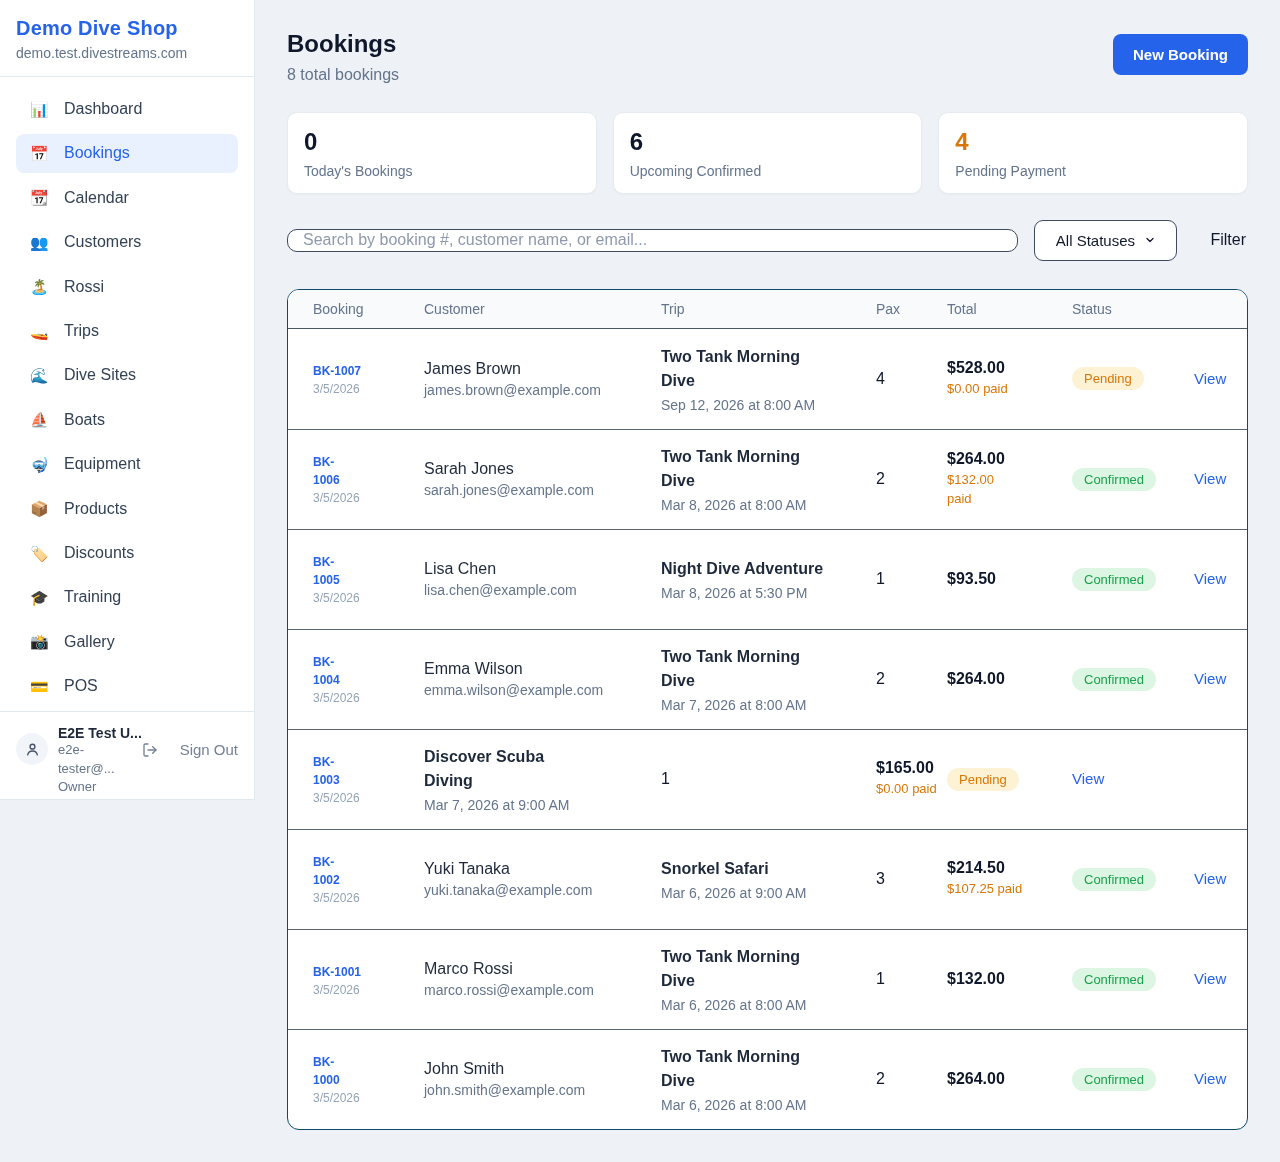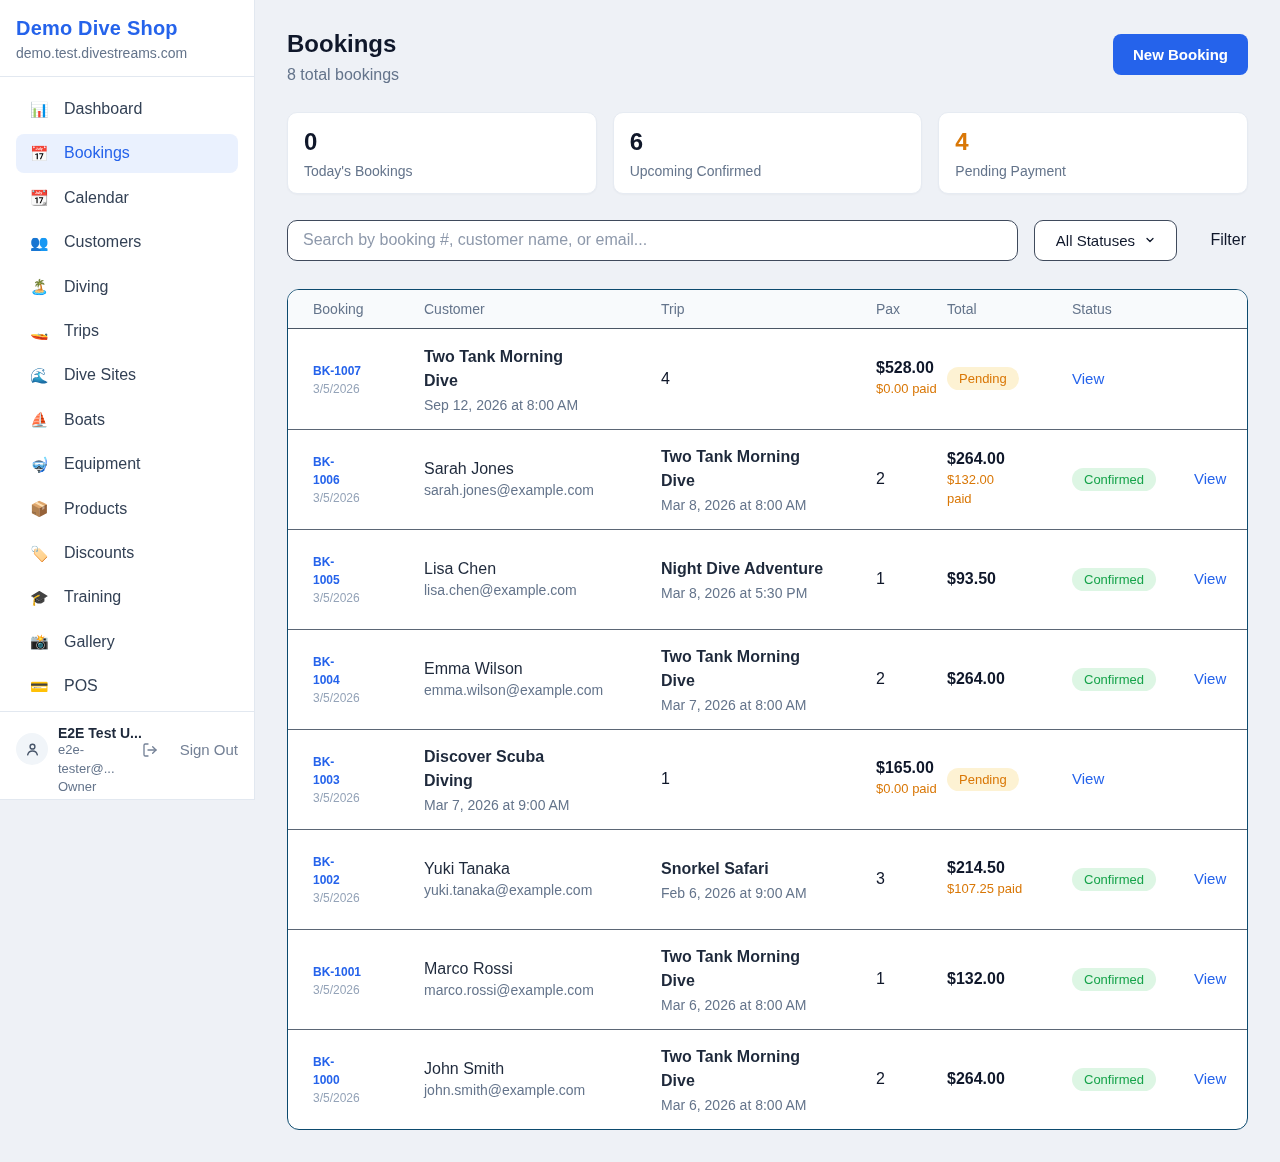--- a/index.html
+++ b/index.html
@@ -63,21 +63,21 @@
   }
   .stats { display:flex; gap:16px; margin-top:28px; }
   .stat-card {
     flex:1; background:#fff; border:1px solid #e6ebf2; border-radius:10px;
     padding:15px 16px 14px; box-shadow:0 1px 2px rgba(15,23,42,.03);
   }
   .stat-value { font-size:24px; font-weight:800; color:#0f172a; line-height:1.2; }
   .stat-label { font-size:14px; color:#64748b; margin-top:6px; }
   .filter-row { display:flex; align-items:center; gap:16px; margin-top:26px; }
   .search-input {
-    flex:1; height:41px; background:#fff;
+    flex:1; height:23px; background:#fff;
     border:1px solid #3f4a5c; border-radius:10px;
     padding:0 15px; font-size:16px; color:#0f172a; font-family:inherit;
   }
   .search-input::placeholder { color:#8e99ab; }
   .status-select {
     width:143px; height:41px; background:#fff;
     border:1px solid #3f4a5c; border-radius:9px; cursor:pointer;
     display:flex; align-items:center; justify-content:center; gap:9px;
     font-size:15px; color:#0f172a;
   }
@@ -144,21 +144,21 @@
     <span class="nav-label">Calendar</span>
   </div>
 
   <div class="nav-item">
     <span class="nav-icon">👥</span>
     <span class="nav-label">Customers</span>
   </div>
 
   <div class="nav-item">
     <span class="nav-icon">🏝️</span>
-    <span class="nav-label">Diving</span>
+    <span class="nav-label">Rossi</span>
   </div>
 
   <div class="nav-item">
     <span class="nav-icon">🚤</span>
     <span class="nav-label">Trips</span>
   </div>
 
   <div class="nav-item">
     <span class="nav-icon">🌊</span>
     <span class="nav-label">Dive Sites</span>
@@ -269,20 +269,24 @@
       <span>Status</span>
       <span></span>
     </div>
     <div id="table-body">
   <div class="t-grid t-row">
     <div>
       <a class="booking-id">BK-1007</a>
       <div class="booking-date">3/5/2026</div>
     </div>
     <div>
+      <div class="cust-name">James Brown</div>
+      <div class="cust-email">james.brown@example.com</div>
+    </div>
+    <div>
       <div class="trip-name">Two Tank Morning Dive</div>
       <div class="trip-time">Sep 12, 2026 at 8:00 AM</div>
     </div>
     <div class="pax-value">4</div>
     <div>
       <div class="total-amt">$528.00</div>
       <div class="total-paid">$0.00 paid</div>
     </div>
     <div>
       <span class="badge pending">Pending</span>
@@ -396,21 +400,21 @@
     <div>
       <a class="booking-id">BK-<br>1002</a>
       <div class="booking-date">3/5/2026</div>
     </div>
     <div>
       <div class="cust-name">Yuki Tanaka</div>
       <div class="cust-email">yuki.tanaka@example.com</div>
     </div>
     <div>
       <div class="trip-name">Snorkel Safari</div>
-      <div class="trip-time">Feb 6, 2026 at 9:00 AM</div>
+      <div class="trip-time">Mar 6, 2026 at 9:00 AM</div>
     </div>
     <div class="pax-value">3</div>
     <div>
       <div class="total-amt">$214.50</div>
       <div class="total-paid">$107.25 paid</div>
     </div>
     <div>
       <span class="badge confirmed">Confirmed</span>
     </div>
     <div>

